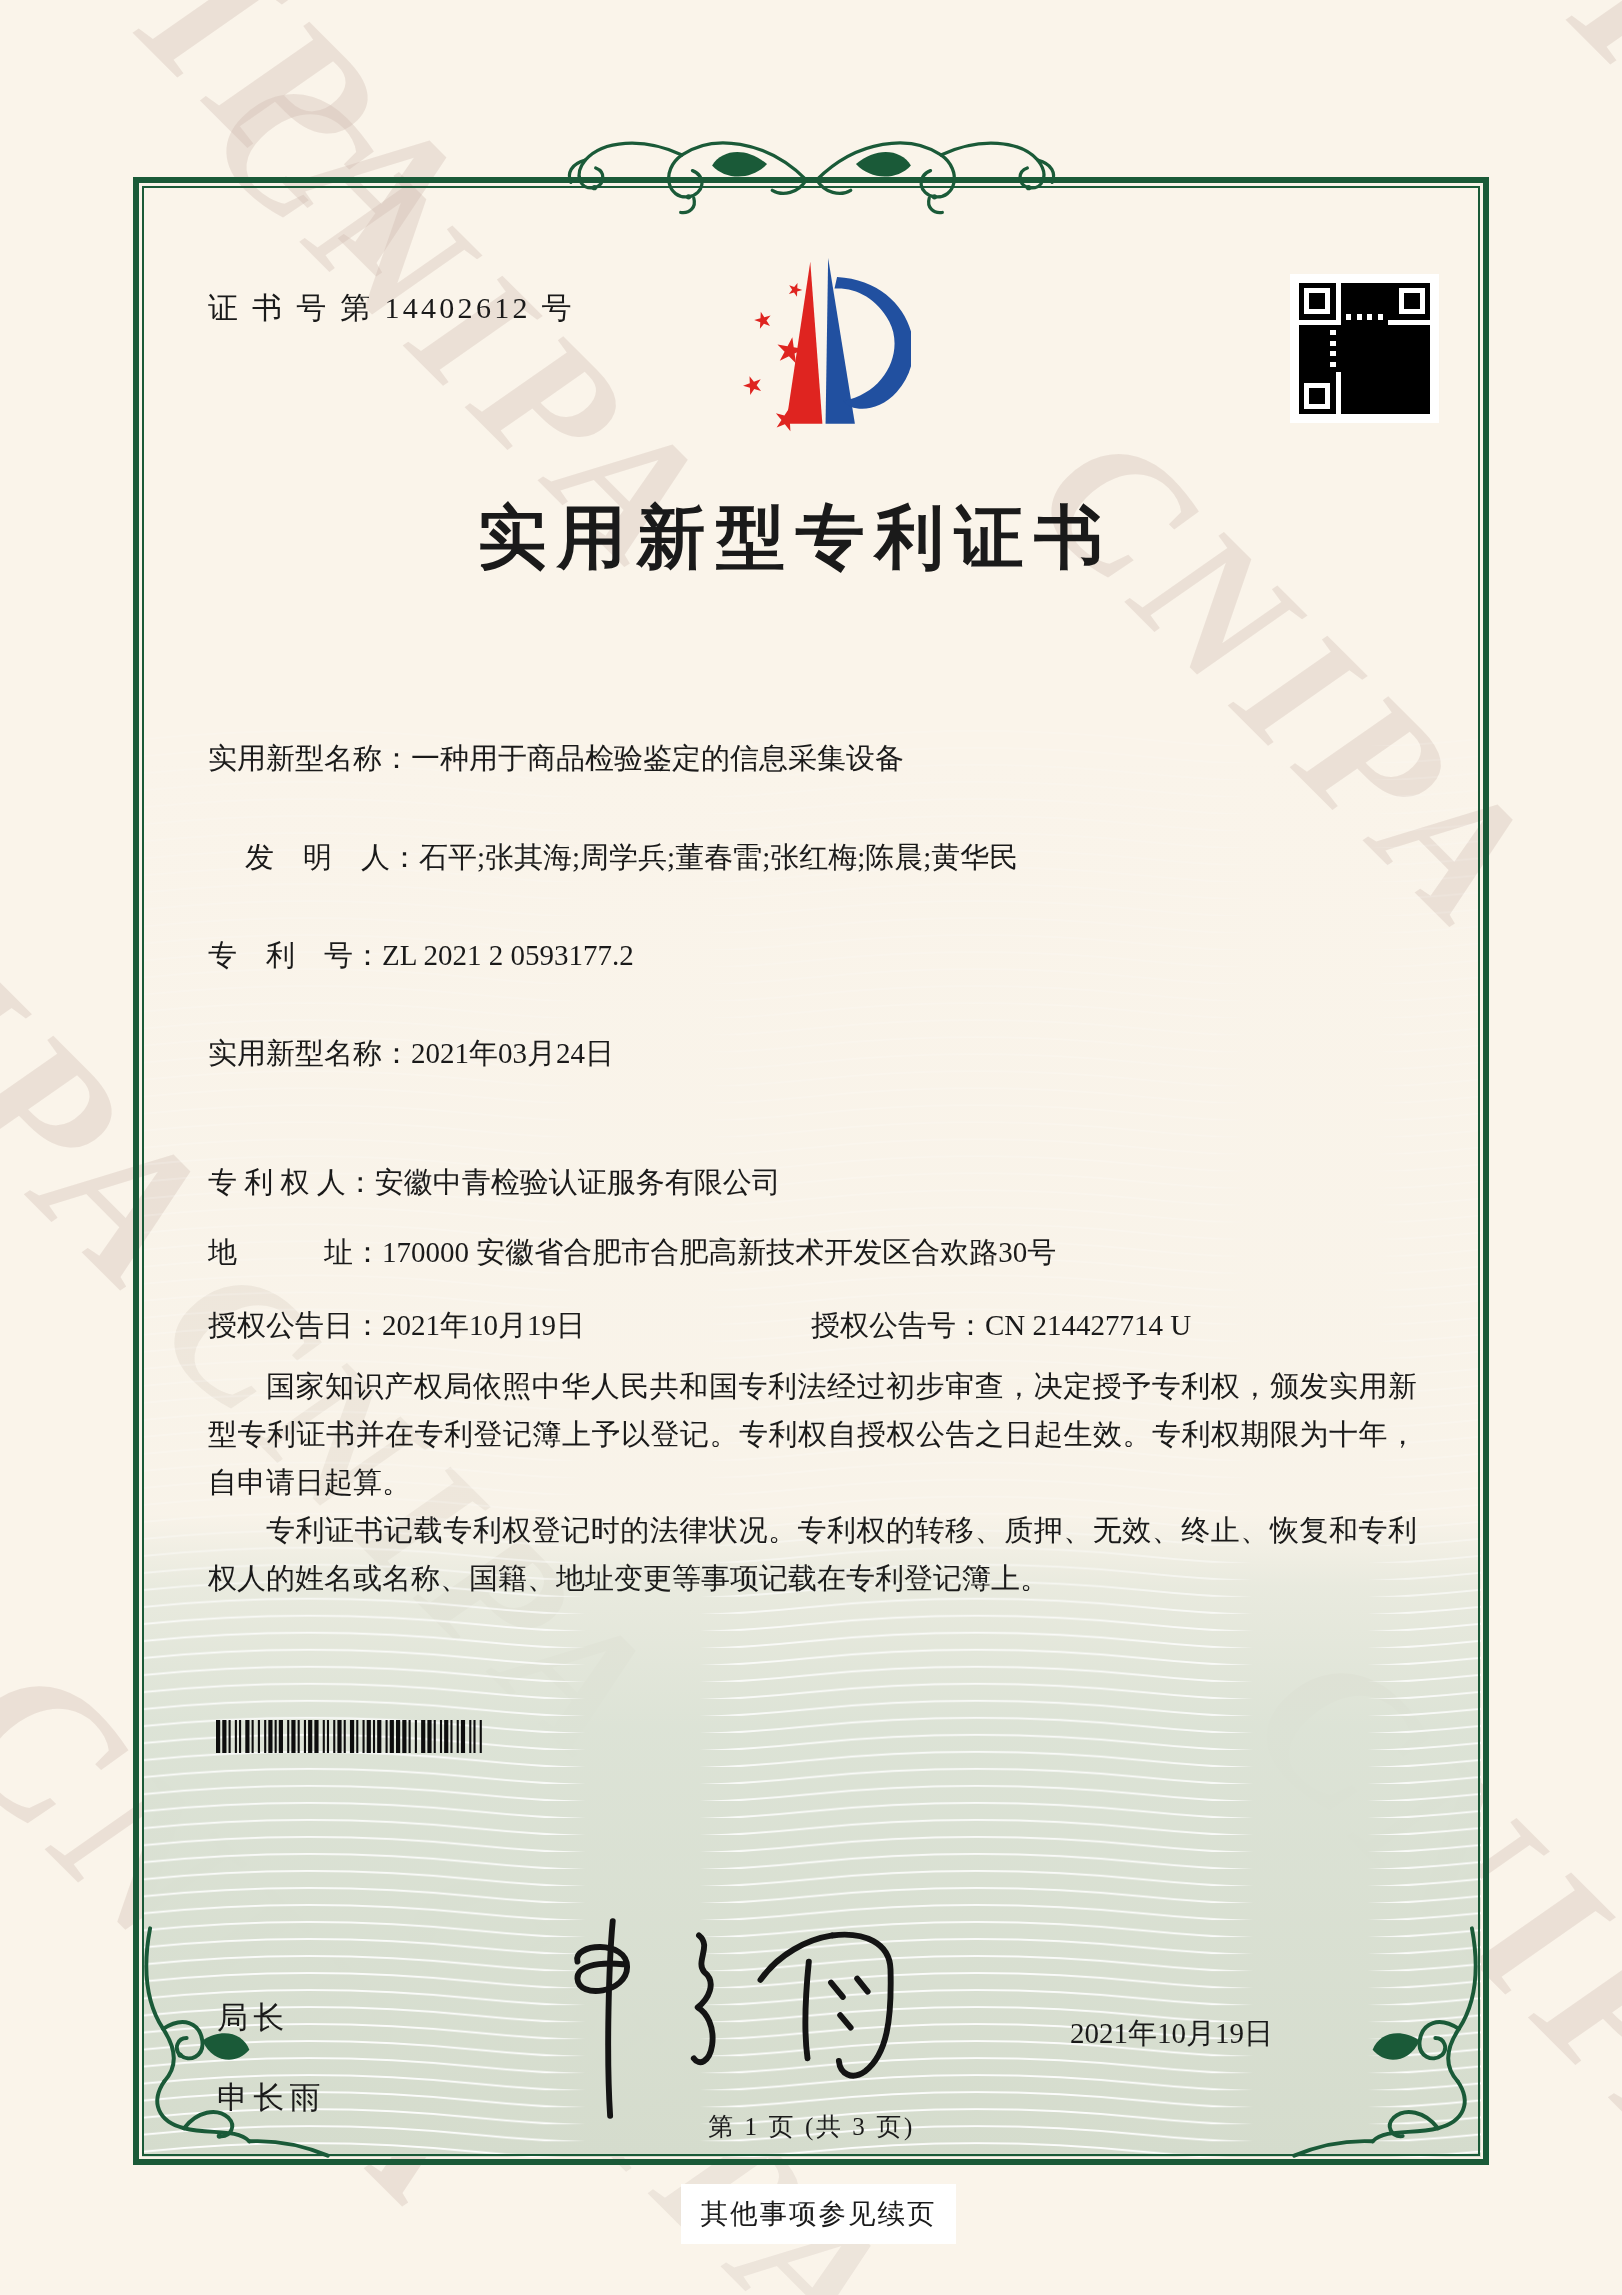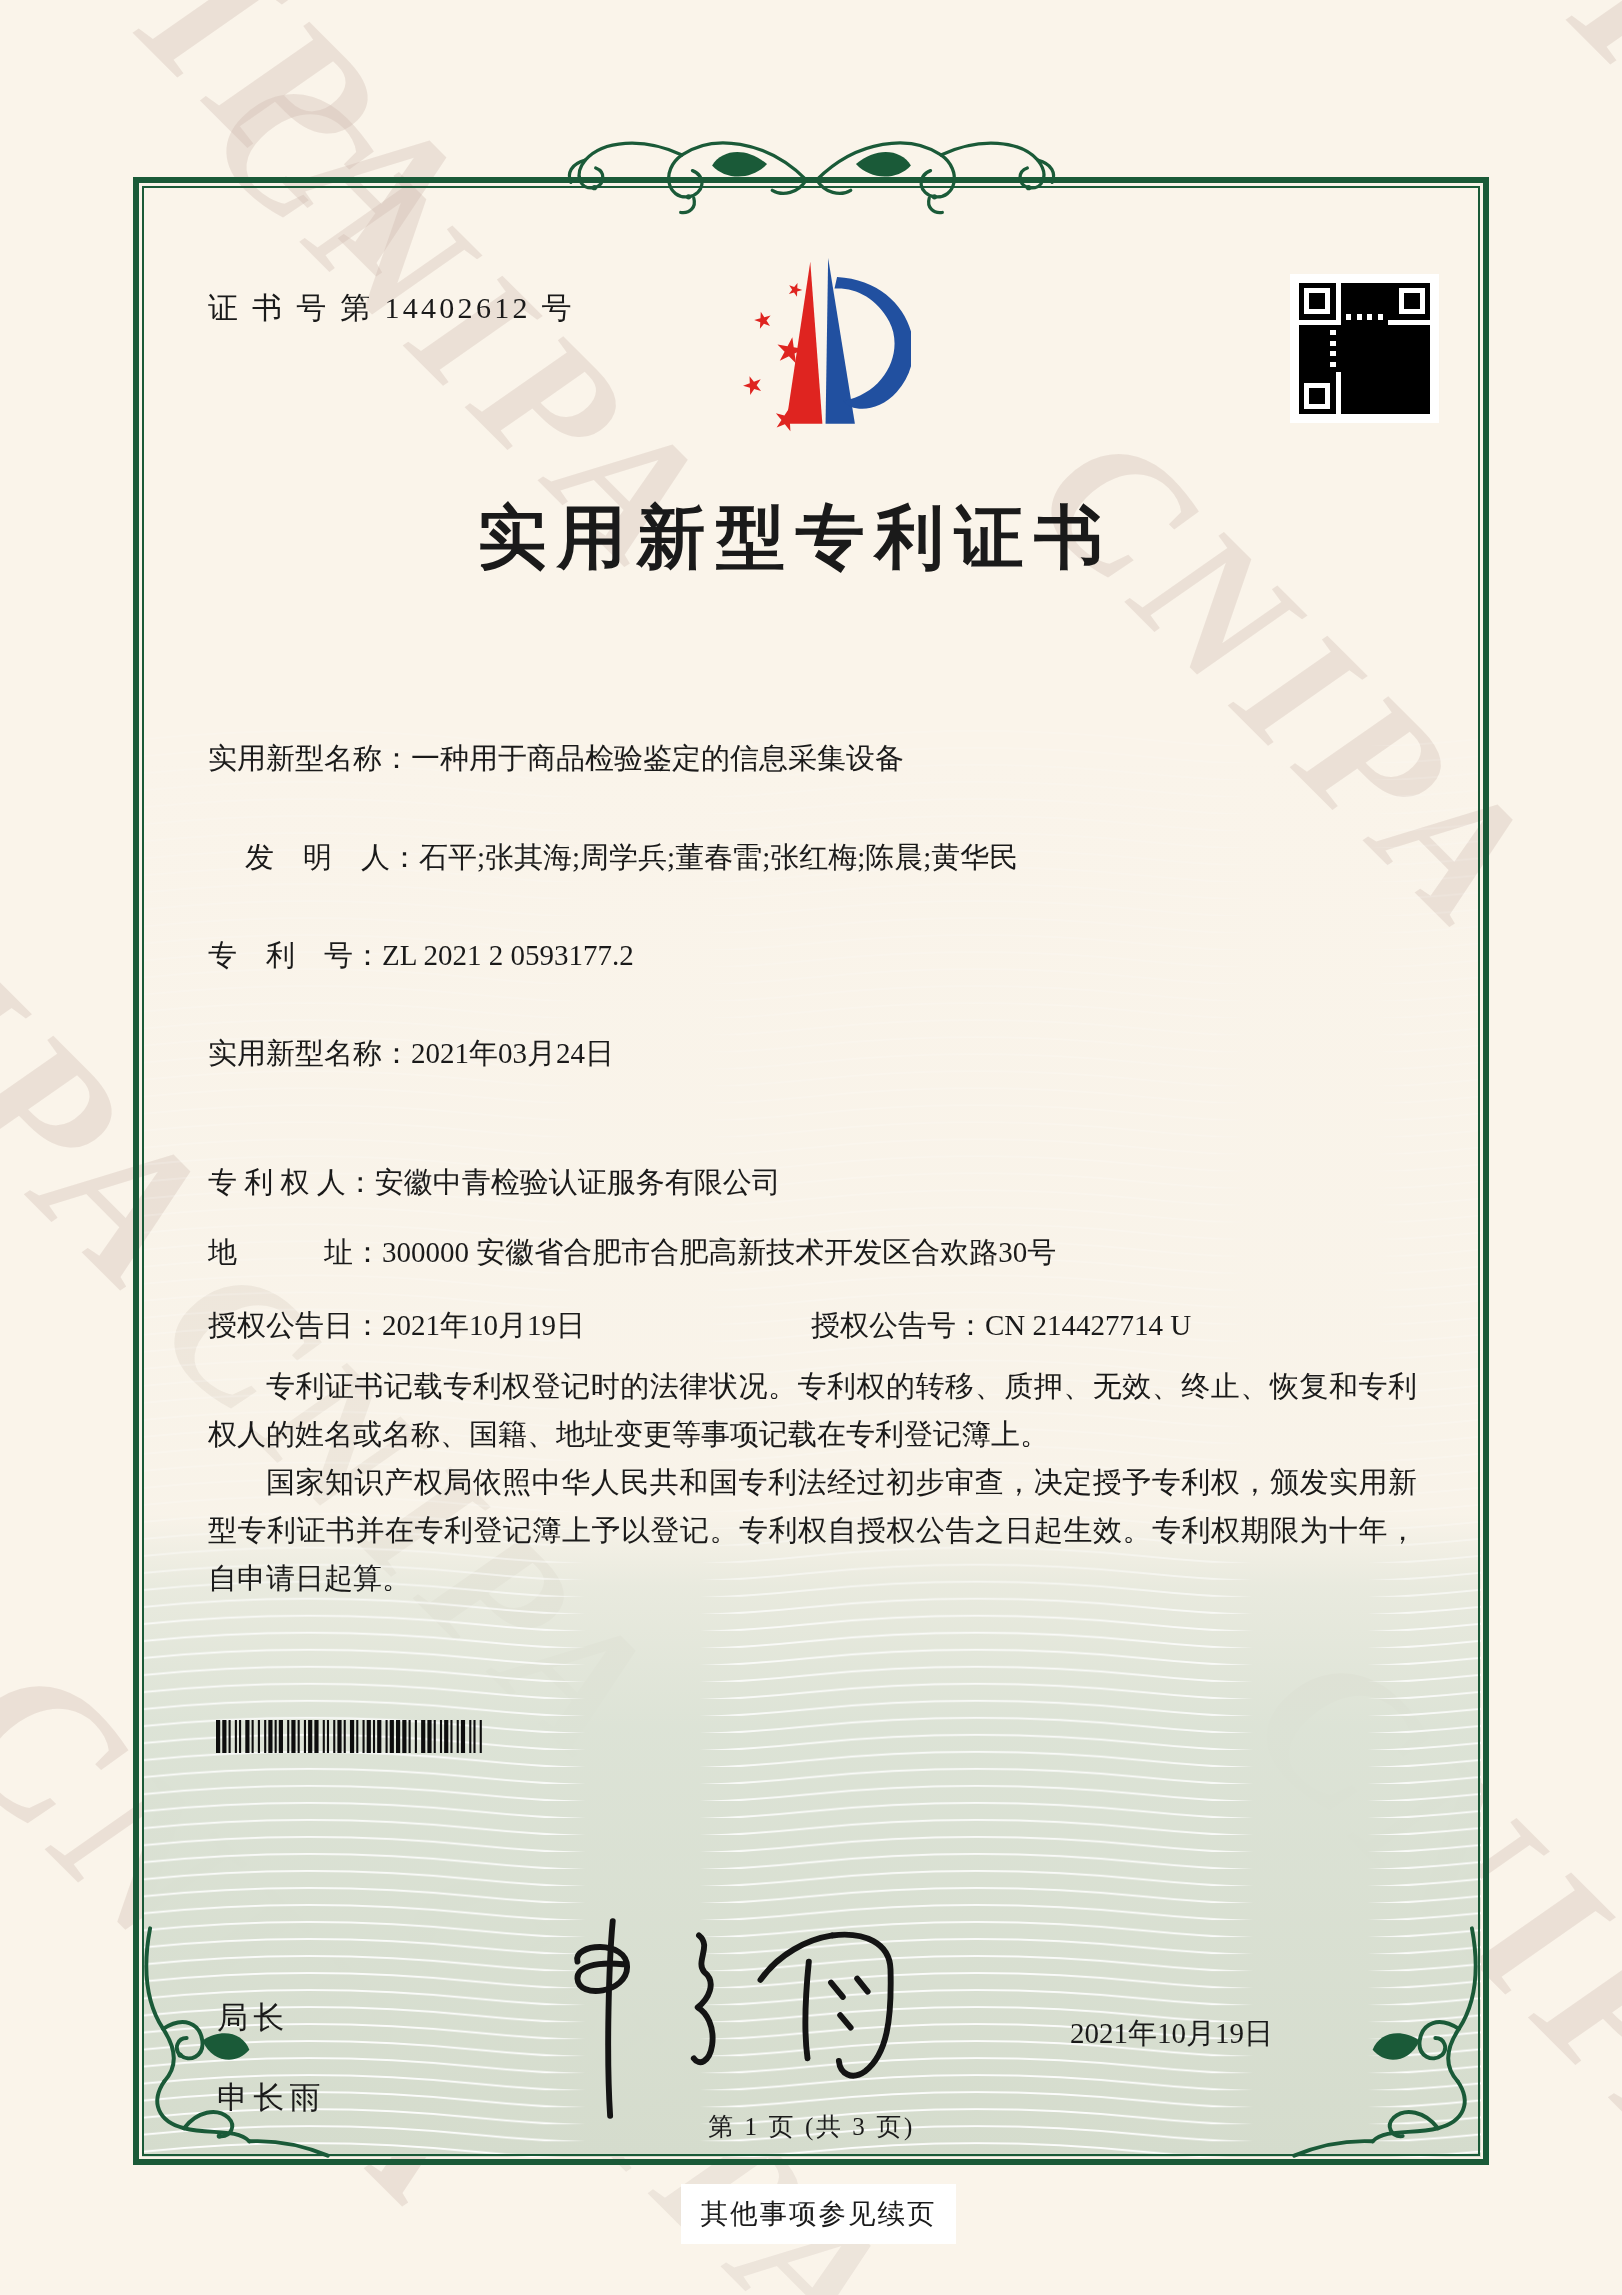--- a/index.html
+++ b/index.html
@@ -699,33 +699,33 @@
 <div class="abs row" style="top:936px;">
   <span class="lbl">专　利　号：</span><span>ZL 2021 2 0593177.2</span>
 </div>
 <div class="abs row" style="top:1034px;">
   <span class="lbl">实用新型名称：</span><span>2021年03月24日</span>
 </div>
 <div class="abs row" style="top:1134px;margin-top:29px;">
   <span class="lbl">专 利 权 人：</span><span>安徽中青检验认证服务有限公司</span>
 </div>
 <div class="abs row" style="top:1233px;">
-  <span class="lbl">地　　　址：</span><span>300000 安徽省合肥市合肥高新技术开发区合欢路30号</span>
+  <span class="lbl">地　　　址：</span><span>170000 安徽省合肥市合肥高新技术开发区合欢路30号</span>
 </div>
 
 <div class="abs grantrow" style="top:1306px;">
   <span>授权公告日：</span><span>2021年10月19日</span>
   <span class="grant2">
     <span>授权公告号：</span><span>CN 214427714 U</span>
   </span>
 </div>
 
 <div class="abs body-text">
+  <p>国家知识产权局依照中华人民共和国专利法经过初步审查，决定授予专利权，颁发实用新型专利证书并在专利登记簿上予以登记。专利权自授权公告之日起生效。专利权期限为十年，自申请日起算。</p>
   <p>专利证书记载专利权登记时的法律状况。专利权的转移、质押、无效、终止、恢复和专利权人的姓名或名称、国籍、地址变更等事项记载在专利登记簿上。</p>
-  <p>国家知识产权局依照中华人民共和国专利法经过初步审查，决定授予专利权，颁发实用新型专利证书并在专利登记簿上予以登记。专利权自授权公告之日起生效。专利权期限为十年，自申请日起算。</p>
 </div>
 
 <svg id="bcsvg" class="abs z4" style="left:216px;top:1720px;" width="270" height="33" preserveAspectRatio="none" viewBox="0 0 129 12">
     <rect x="0" y="0" width="2" height="12" fill="#0d0d0d"></rect>
     <rect x="3" y="0" width="2" height="12" fill="#0d0d0d"></rect>
     <rect x="6" y="0" width="1" height="12" fill="#0d0d0d"></rect>
     <rect x="9" y="0" width="1" height="12" fill="#0d0d0d"></rect>
     <rect x="11" y="0" width="1" height="12" fill="#0d0d0d"></rect>
     <rect x="14" y="0" width="2" height="12" fill="#0d0d0d"></rect>
     <rect x="17" y="0" width="1" height="12" fill="#0d0d0d"></rect>

